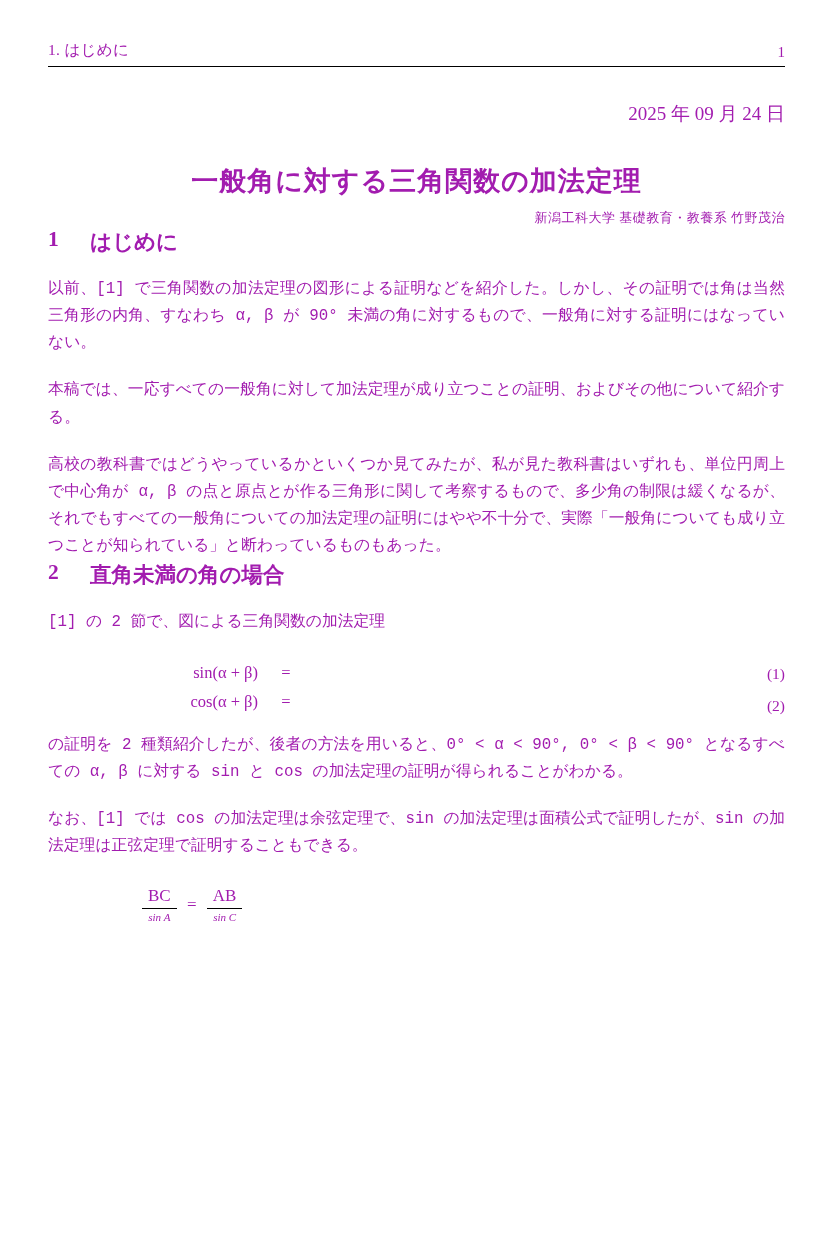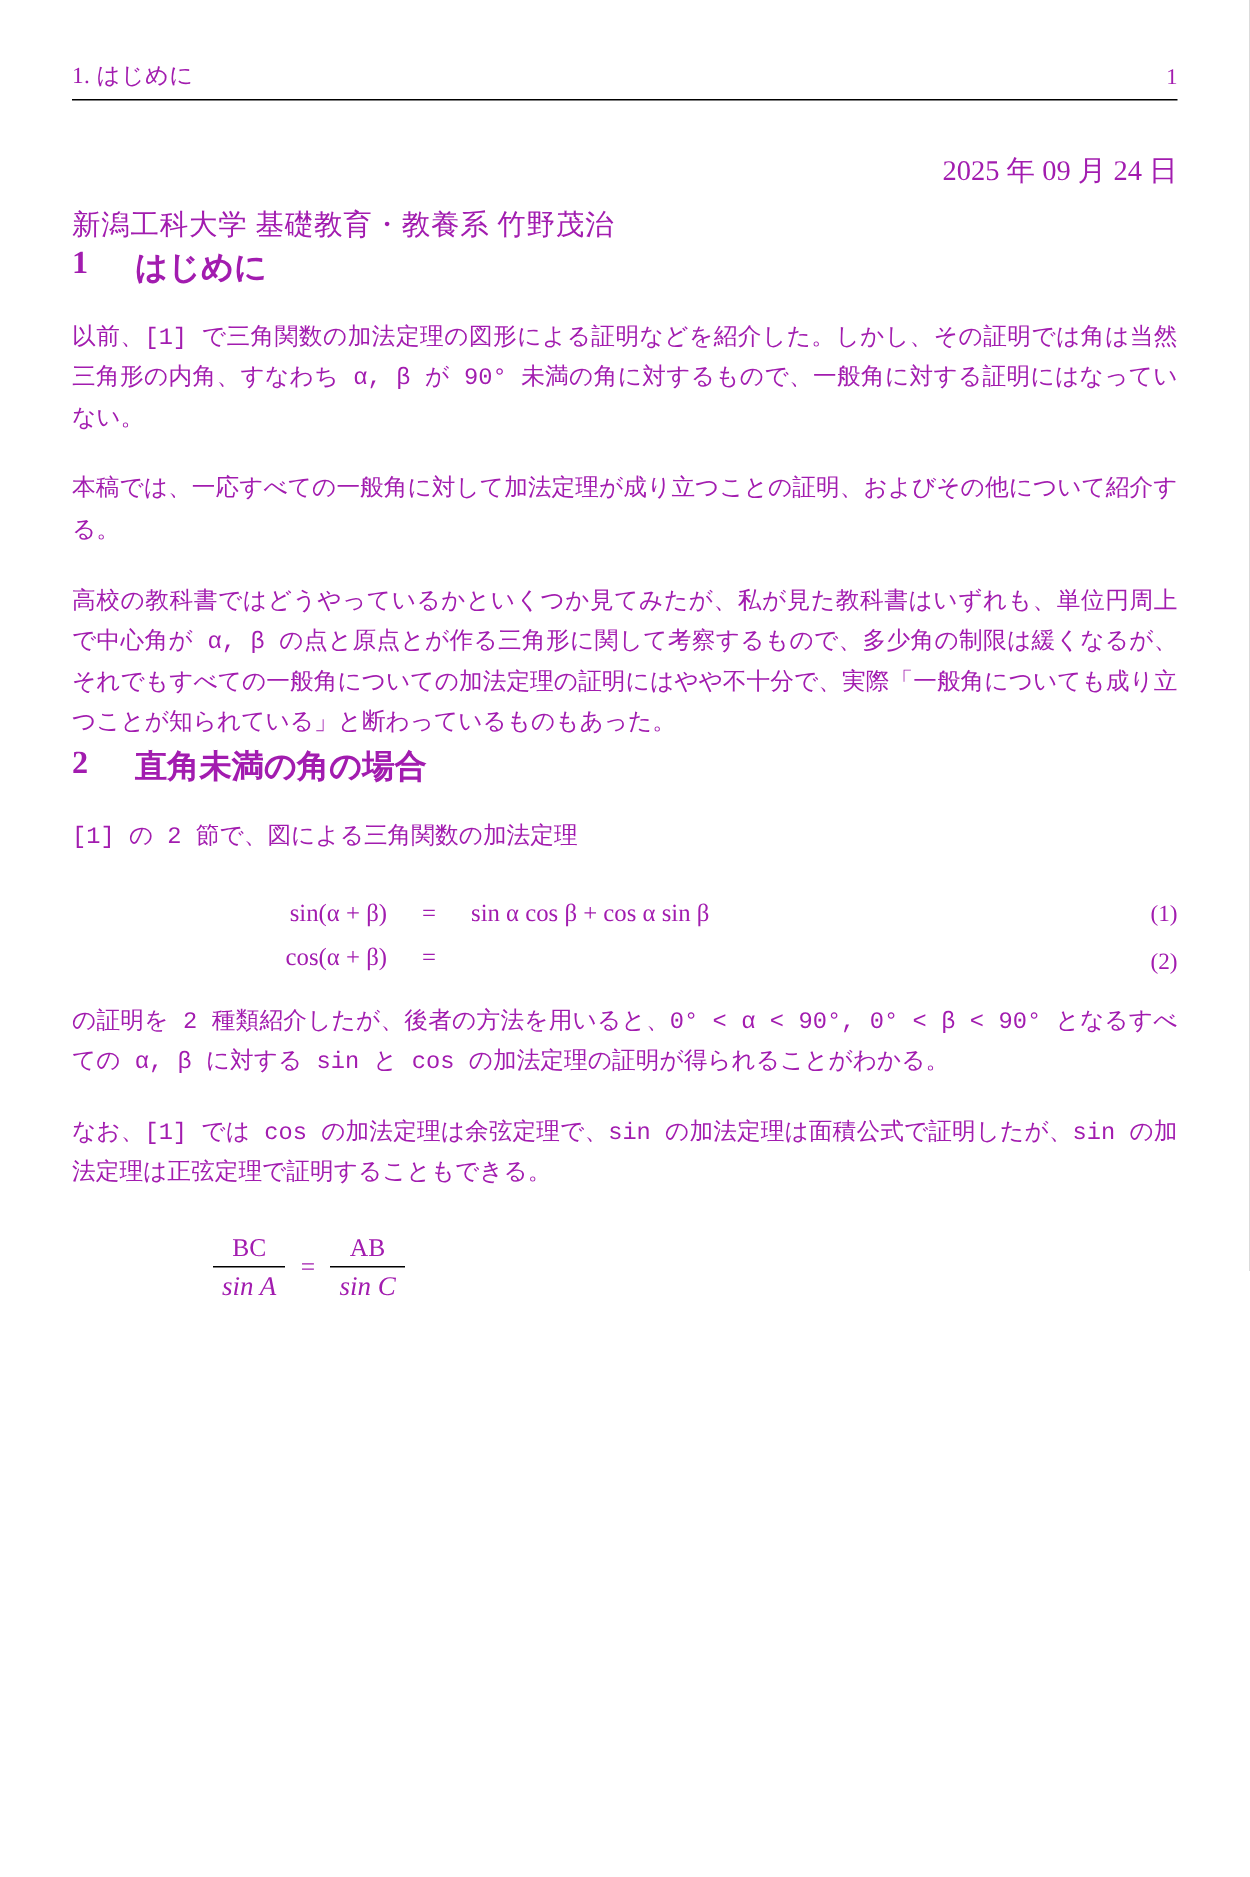--- a/index.html
+++ b/index.html
@@ -43,22 +43,22 @@
   }
 
   .doc-title {
     text-align: center;
     font-size: 27px;
     font-weight: bold;
     margin-top: 36px;
     letter-spacing: 1px;
   }
   .doc-author {
-    text-align: left;
-    font-size: 19px;
+    text-align: right;
+    font-size: 13px;
     margin-top: 10px;
     letter-spacing: .5px;
   }
 
   h2.section {
     font-size: 21.5px;
     font-weight: bold;
     margin: 0;
     display: flex;
     gap: 20px;
@@ -126,37 +126,38 @@
   }
   .frac .num {
     display: block;
     padding: 0 6px 2px 6px;
     border-bottom: 1.1px solid #000;
     font-size: 17px;
   }
   .frac .den {
     display: block;
     padding: 2px 6px 0 6px;
-    font-size: 18px;
+    font-size: 11px;
   }
   .eqsign { display: inline-block; vertical-align: middle; font-size: 17px; }
 </style>
 </head>
 <body>
 
 <div class="page">
   <div class="content">
 
     <div class="runhead">
       <div class="left">1.  はじめに</div>
       <div class="right">1</div>
     </div>
 
     <div class="date-line">2025 年 09 月 24 日</div>
 
+    <div class="doc-title">一般角に対する三角関数の加法定理</div>
     <div class="doc-author">新潟工科大学 基礎教育・教養系 竹野茂治</div>
 
     <h2 class="section sec-1">
       <span class="sec-num">1</span>
       <span>はじめに</span>
     </h2>
 
     <p class="para p-first">以前、[1] で三角関数の加法定理の図形による証明などを紹介した。しかし、その証明では角は当然三角形の内角、すなわち α, β が 90° 未満の角に対するもので、一般角に対する証明にはなっていない。</p>
     <p class="para">本稿では、一応すべての一般角に対して加法定理が成り立つことの証明、およびその他について紹介する。</p>
     <p class="para">高校の教科書ではどうやっているかといくつか見てみたが、私が見た教科書はいずれも、単位円周上で中心角が α, β の点と原点とが作る三角形に関して考察するもので、多少角の制限は緩くなるが、それでもすべての一般角についての加法定理の証明にはやや不十分で、実際「一般角についても成り立つことが知られている」と断わっているものもあった。</p>
@@ -165,21 +166,20 @@
       <span class="sec-num">2</span>
       <span>直角未満の角の場合</span>
     </h2>
 
     <p class="para p-first">[1] の 2 節で、図による三角関数の加法定理</p>
 
     <div class="eqblock math">
       <div class="eqrow">
         <div class="eq-lhs">sin(α + β)</div>
         <div class="eq-eq">=</div>
-        <div class="eq-rhs">sin α cos β + cos α sin β</div>
       </div>
       <div class="eqrow">
         <div class="eq-lhs">cos(α + β)</div>
         <div class="eq-eq">=</div>
       </div>
       <div class="eq-tag eq-tag-1">(1)</div>
       <div class="eq-tag eq-tag-2">(2)</div>
     </div>
 
     <p class="para">の証明を 2 種類紹介したが、後者の方法を用いると、0° &lt; α &lt; 90°, 0° &lt; β &lt; 90° となるすべての α, β に対する sin と cos の加法定理の証明が得られることがわかる。</p>

